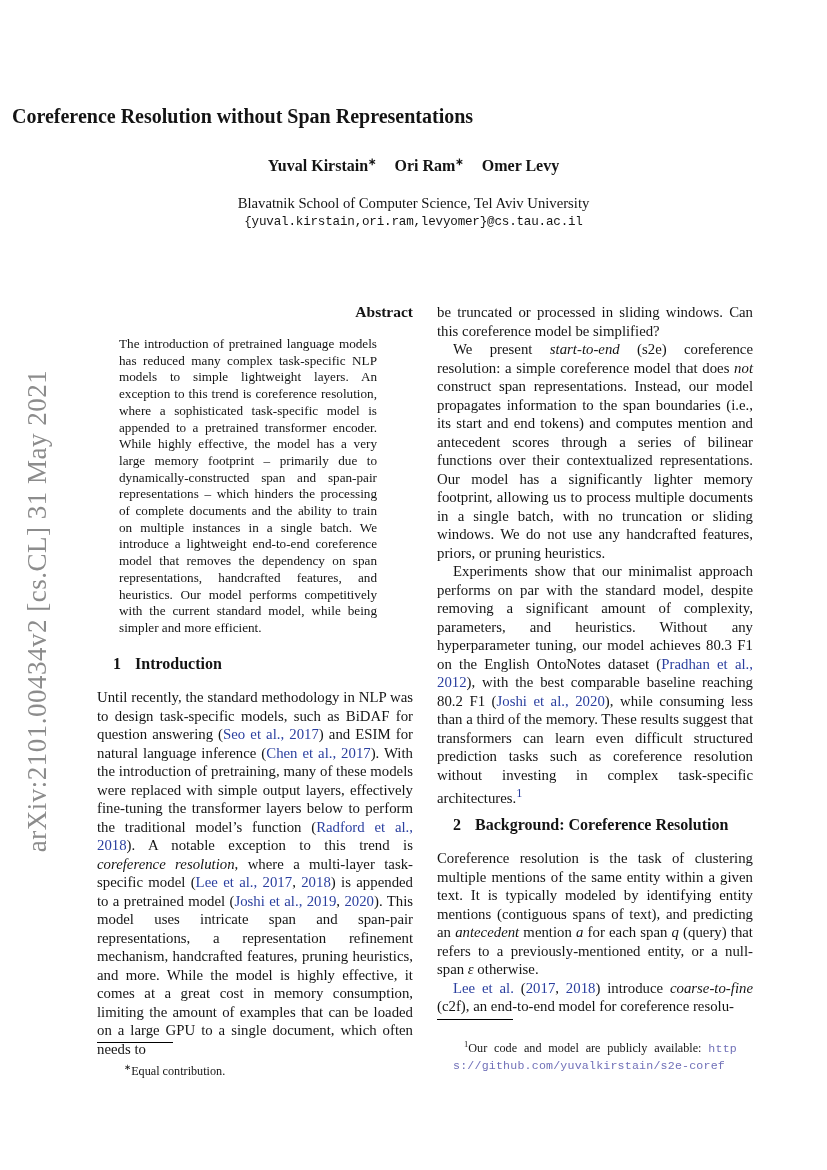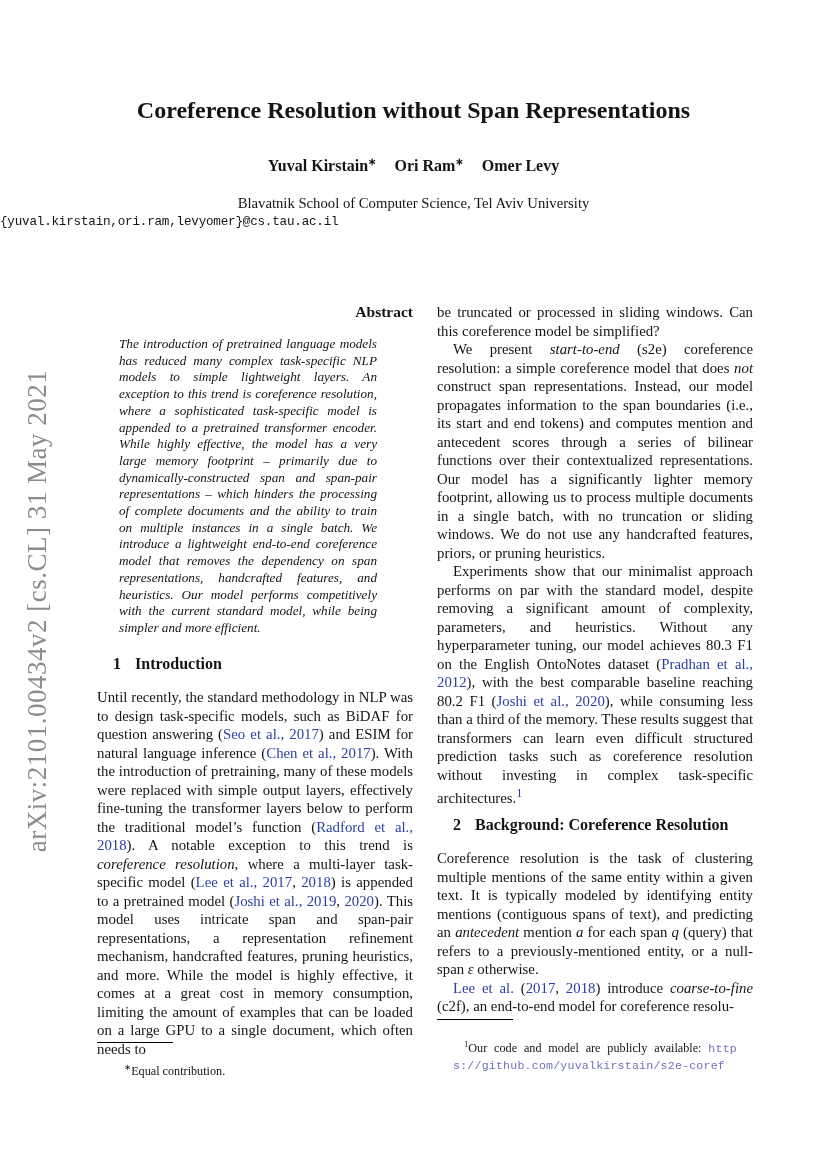--- a/index.html
+++ b/index.html
@@ -33,43 +33,43 @@
     font-size: 27px;
     letter-spacing: 0.5px;
     color: var(--gray);
     white-space: nowrap;
   }
 
   
   .paper-title {
     position: absolute;
     top: 93px; left: 0; right: 0;
-    margin: 4px;
-    text-align: center;
-    font-size: 24px;
+    margin: 12px;
+    font-size: 20px;
     font-weight: bold;
   }
   .authors {
     position: absolute;
     top: 156px; left: 0; right: 0;
     text-align: center;
     font-size: 16px;
     font-weight: bold;
   }
   .author { margin: 0 9px; }
   .author sup { font-size: 10px; }
   .affiliation {
     position: absolute;
     top: 195px; left: 0; right: 0;
     text-align: center;
     font-size: 14.7px;
   }
   .email {
     position: absolute;
     top: 215px; left: 0; right: 0;
+    text-align: center;
     font-family: "Liberation Mono", monospace;
     font-size: 12.6px;
     letter-spacing: -0.2px;
   }
 
   
   .col { position: absolute; top: 303px; width: 316px; }
   .col-left  { left: 97px; }
   .col-right { left: 437px; }
   .block { position: absolute; left: 0; width: 100%; }
@@ -83,21 +83,20 @@
     text-align: right;
     font-size: 15.5px;
     font-weight: bold;
   }
   .abs-text {
     margin: 0 36px 0 22px;
     font-size: 13.2px;
     line-height: 16.7px;
     text-align: justify;
     hyphens: auto;
-    font-style: italic;
   }
   .sec-heading {
     margin: 0 0 15px 16px;
     font-size: 16px;
     font-weight: bold;
   }
   .sec-num { margin-right: 14px; }
   p.body {
     margin: 0;
     font-size: 14.8px;

